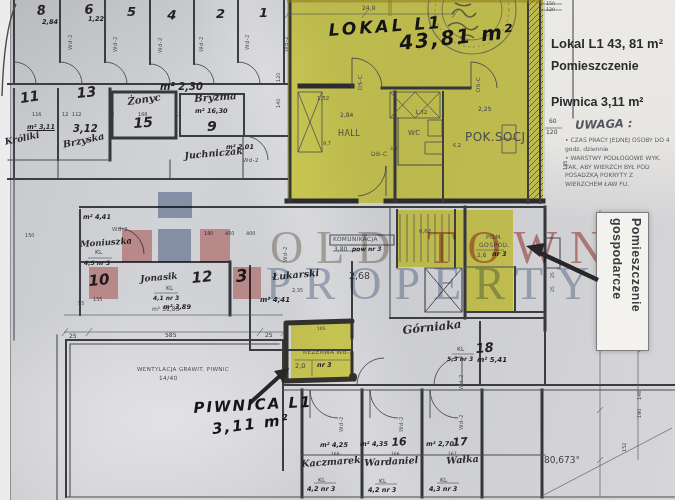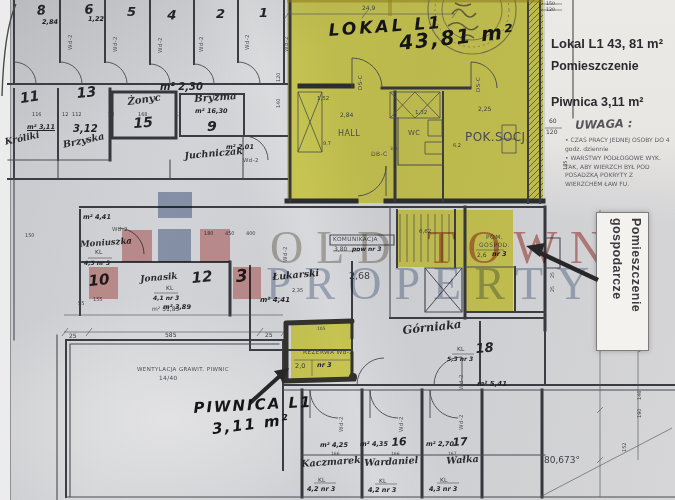--- a/index.html
+++ b/index.html
@@ -203,21 +203,21 @@
       <span class="pl tech" style="left: 137px; top: 367px; font-size: 5.5px;">WENTYLACJA GRAWIT. PIWNIC</span>
       <span class="pl tech" style="left: 159px; top: 376px; font-size: 5.8px;">14/40</span>
       <span class="pl print" style="left: 317px; top: 327px; font-size: 4.5px;">105</span>
       <span class="pl tech" style="left: 303px; top: 350px; font-size: 5.8px;">REZERWA Wd-2</span>
       <span class="pl print" style="left: 295px; top: 363px; font-size: 6.5px;">2,0</span>
       <span class="pl pen" style="left: 317px; top: 362px; font-size: 6.5px;">nr 3</span>
       <span class="pl cursive" style="left: 402px; top: 325px; font-size: 11.5px; transform: rotate(-6deg);">Górniaka</span>
       <span class="pl print" style="left: 457px; top: 346px; font-size: 6px;">KL</span>
       <span class="pl pen" style="left: 447px; top: 356px; font-size: 6px;">5,3 nr 3</span>
       <span class="pl pen" style="left: 475px; top: 342px; font-size: 13px; transform: rotate(-5deg);">18</span>
-      <span class="pl pen" style="left: 477px; top: 381px; font-size: 7px;">m² 5,41</span>
+      <span class="pl pen" style="left: 477px; top: 357px; font-size: 7px;">m² 5,41</span>
       <span class="pl tech" style="left: 459px; top: 390px; font-size: 5.5px; transform: rotate(-90deg);">Wd-2</span>
       <span class="pl pen" style="left: 320px; top: 442px; font-size: 6.5px;">m² 4,25</span>
       <span class="pl pen" style="left: 360px; top: 441px; font-size: 6.5px;">m² 4,35</span>
       <span class="pl pen" style="left: 391px; top: 437px; font-size: 11px; transform: rotate(-4deg);">16</span>
       <span class="pl pen" style="left: 426px; top: 441px; font-size: 6.5px;">m² 2,70</span>
       <span class="pl pen" style="left: 452px; top: 437px; font-size: 11px; transform: rotate(-4deg);">17</span>
       <span class="pl print" style="left: 331px; top: 452px; font-size: 4.5px;">166</span>
       <span class="pl print" style="left: 391px; top: 452px; font-size: 4.5px;">166</span>
       <span class="pl print" style="left: 448px; top: 452px; font-size: 4.5px;">167</span>
       <span class="pl cursive" style="left: 301px; top: 459px; font-size: 9.5px; transform: rotate(-4deg);">Kaczmarek</span>

